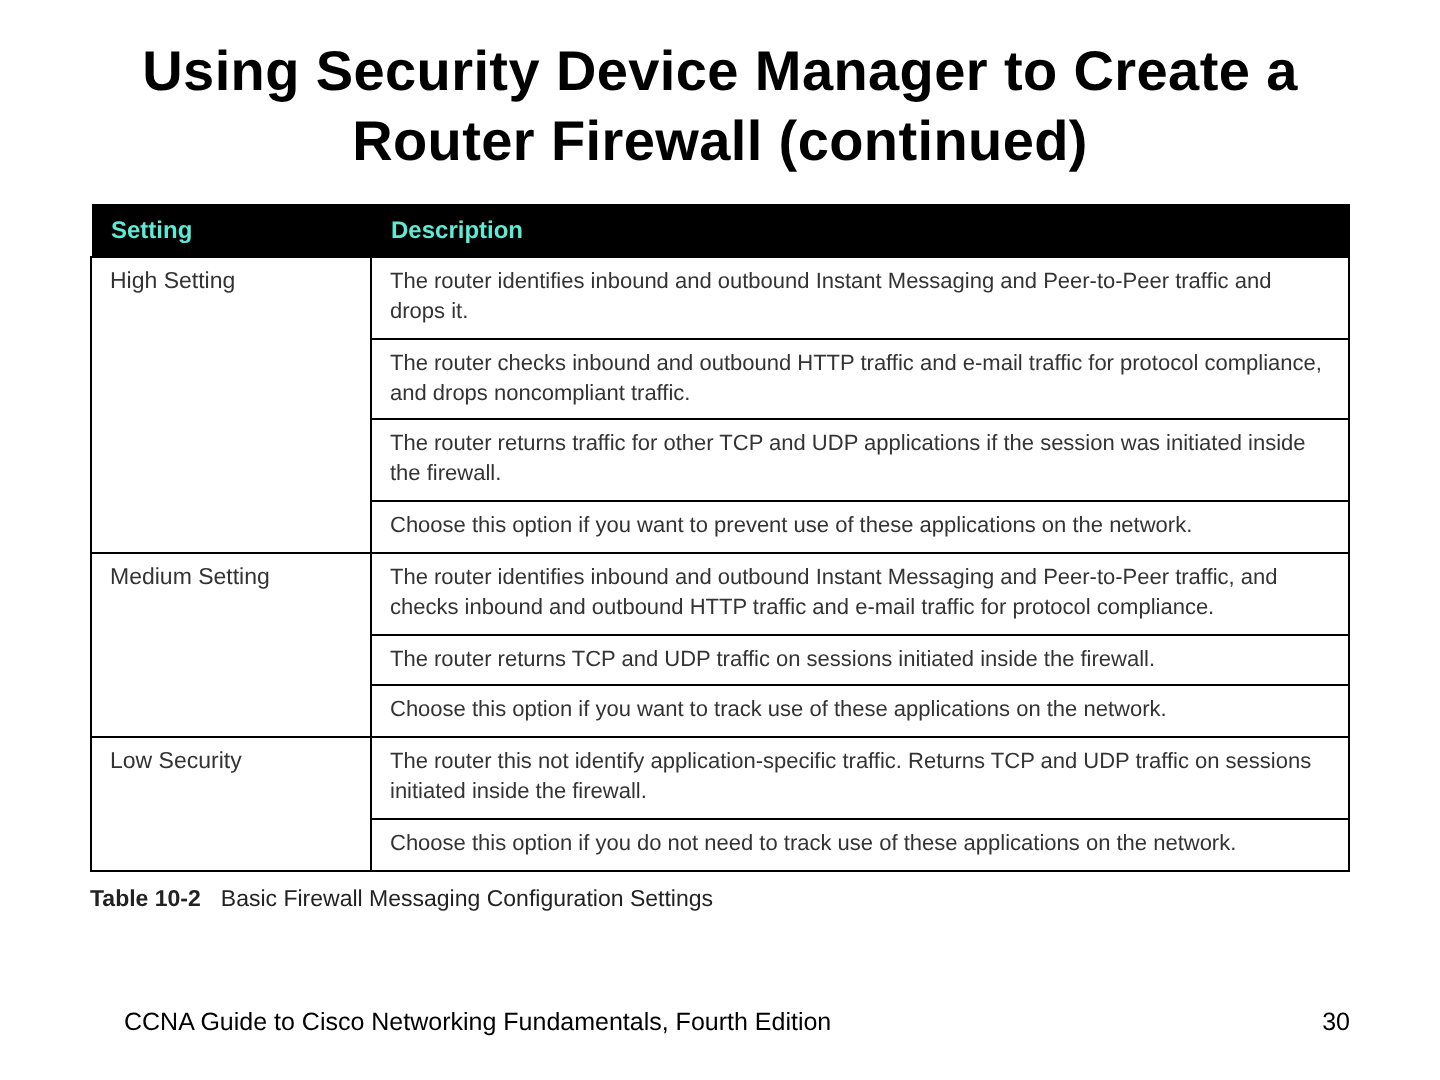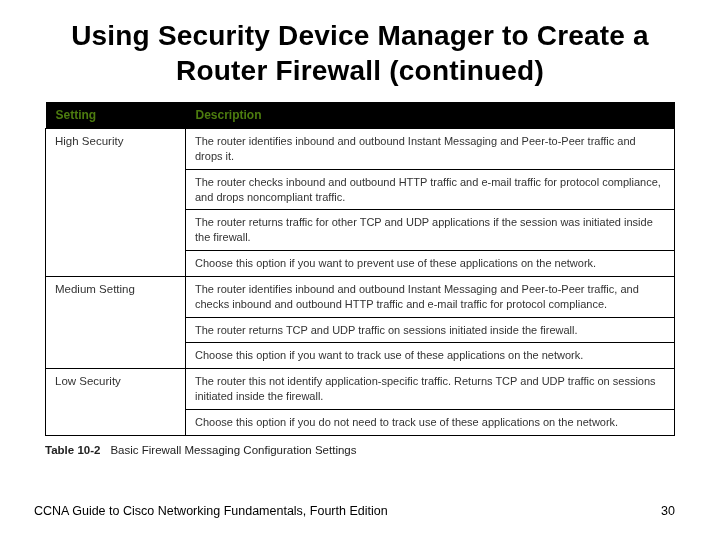--- a/index.html
+++ b/index.html
@@ -24,21 +24,21 @@
     line-height: 1.25;
     letter-spacing: 0.2px;
   }
   table.cfg {
     border-collapse: collapse;
     width: 100%;
     font-size: 11px;
   }
   table.cfg th {
     background: #000;
-    color: #4d7c0f;
+    color: #5eead4;
     font-family: "Segoe UI", Arial, sans-serif;
     font-weight: 600;
     text-align: left;
     padding: 6px 10px;
     font-size: 12px;
   }
   table.cfg td {
     border: 1px solid #000;
     padding: 5px 9px;
     vertical-align: top;
@@ -57,21 +57,21 @@
   table.cfg th:first-child { width: 120px; }
   .caption {
     margin-top: 8px;
     font-family: "Segoe UI", Arial, sans-serif;
     font-size: 11.5px;
     color: #222;
   }
   .caption .tnum { font-weight: 700; margin-right: 10px; text-align: center; }
   .footer {
     position: absolute;
-    left: 34px;
+    left: 62px;
     right: 45px;
     bottom: 22px;
     font-family: Arial, sans-serif;
     font-size: 12.5px;
     color: #000;
     display: flex;
     justify-content: space-between;
   }
 </style>
 </head>
@@ -82,21 +82,21 @@
 
   <table class="cfg">
     <thead>
       <tr>
         <th>Setting</th>
         <th>Description</th>
       </tr>
     </thead>
     <tbody id="tbody">
         <tr>
-          <td class="setting" rowspan="4">High Security</td>
+          <td class="setting" rowspan="4">High Setting</td>
           <td class="desc">The router identifies inbound and outbound Instant Messaging and Peer-to-Peer traffic and drops it.</td>
         </tr>
         <tr>
           <td class="desc">The router checks inbound and outbound HTTP traffic and e-mail traffic for protocol compliance, and drops noncompliant traffic.</td>
         </tr>
         <tr>
           <td class="desc">The router returns traffic for other TCP and UDP applications if the session was initiated inside the firewall.</td>
         </tr>
         <tr>
           <td class="desc">Choose this option if you want to prevent use of these applications on the network.</td>

